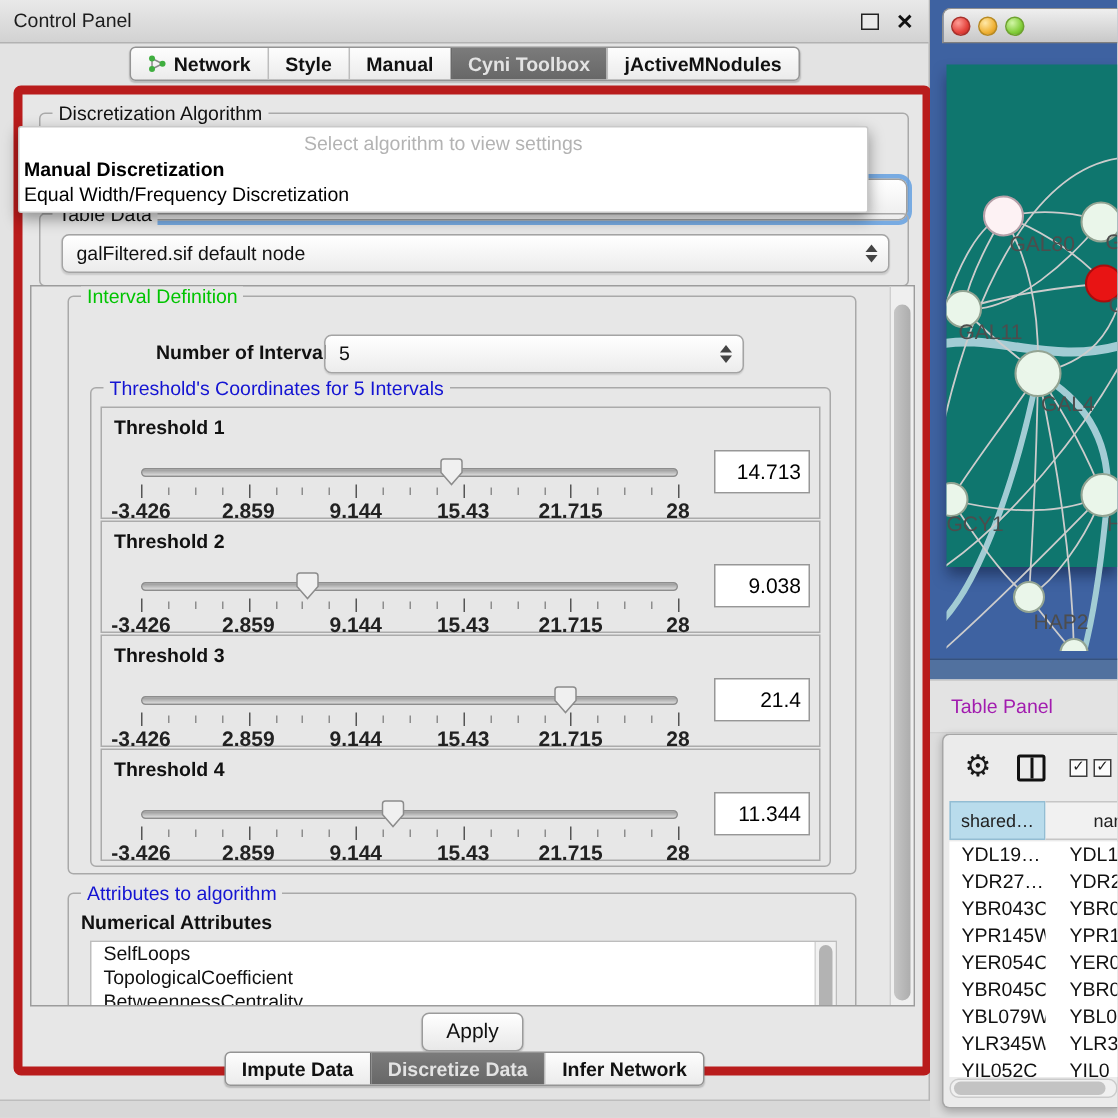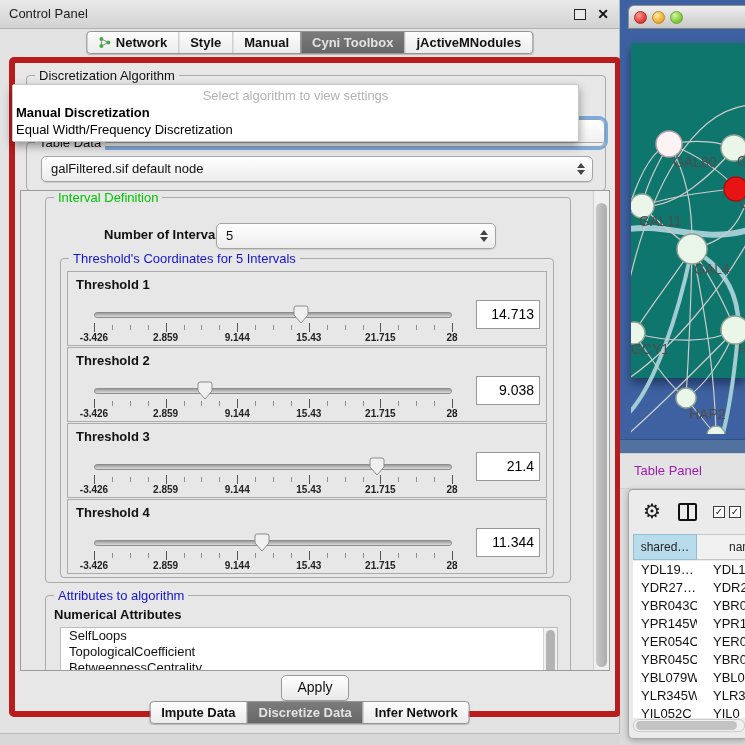--- a/index.html
+++ b/index.html
@@ -58,21 +58,21 @@
   .threshold-box{position:absolute;left:6px;width:478px;height:73px;border:1px solid #ababab;background:#e7e7e7;}
   .t-label{position:absolute;left:8px;top:5px;font-size:13px;font-weight:bold;color:#111;}
   .t-slider{position:absolute;left:26px;top:0;width:358px;height:73px;}
   .t-track{position:absolute;left:0;right:0;top:40px;height:4px;border:1px solid #8d8d8d;border-radius:3px;background:linear-gradient(#9a9a9a,#dcdcdc);}
   .t-thumb{position:absolute;top:33px;margin-left:-8px;}
   .t-thumb path{fill:#f0f0f0;stroke:#8c8c8c;stroke-width:1;}
   .t-ticks{position:absolute;left:0;width:100%;top:51px;height:9px;}
   .t-ticks b{position:absolute;width:1px;height:5px;top:2px;background:#8d8d8d;}
   .t-ticks b.major{height:9px;top:0;background:#555;}
   .t-scale{position:absolute;left:0;width:100%;top:60px;height:12px;}
-  .t-scale span{position:absolute;transform:translateX(-50%);font-size:10px;font-weight:700;color:#222;white-space:nowrap;}
+  .t-scale span{position:absolute;transform:translateX(-50%);font-size:14px;font-weight:700;color:#222;white-space:nowrap;}
   .t-value{position:absolute;left:408px;top:28px;width:52px;height:27px;background:#fff;border:1px solid #979797;font-size:14px;color:#000;text-align:right;padding:0 5px;line-height:27px;}
 
   #attrs-group{left:24px;top:404px;width:524px;height:92px;}
   #attrs-subtitle{position:absolute;left:8px;top:11px;font-size:13px;font-weight:bold;color:#111;}
   #attrs-list{position:absolute;left:14px;top:31px;width:496px;height:48px;background:#fff;border:1px solid #bdbdbd;overflow:hidden;}
   .list-item{font-size:13px;color:#111;padding-left:8px;line-height:16px;white-space:nowrap;}
   #attrs-vscroll{position:absolute;right:0;top:0;bottom:0;width:13px;background:#f1f1f1;border-left:1px solid #d5d5d5;}
   #attrs-vscroll .thumb{position:absolute;left:2px;right:2px;top:2px;bottom:2px;background:#b3b3b3;border-radius:5px;}
 
   #apply-btn{position:absolute;left:50%;transform:translateX(-50%);top:612px;width:66px;height:24px;background:linear-gradient(#ffffff,#e8e8e8);border:1px solid #9b9b9b;border-radius:5px;font-size:14px;color:#111;text-align:center;line-height:22px;box-shadow:0 1px 1px rgba(0,0,0,.15);}

